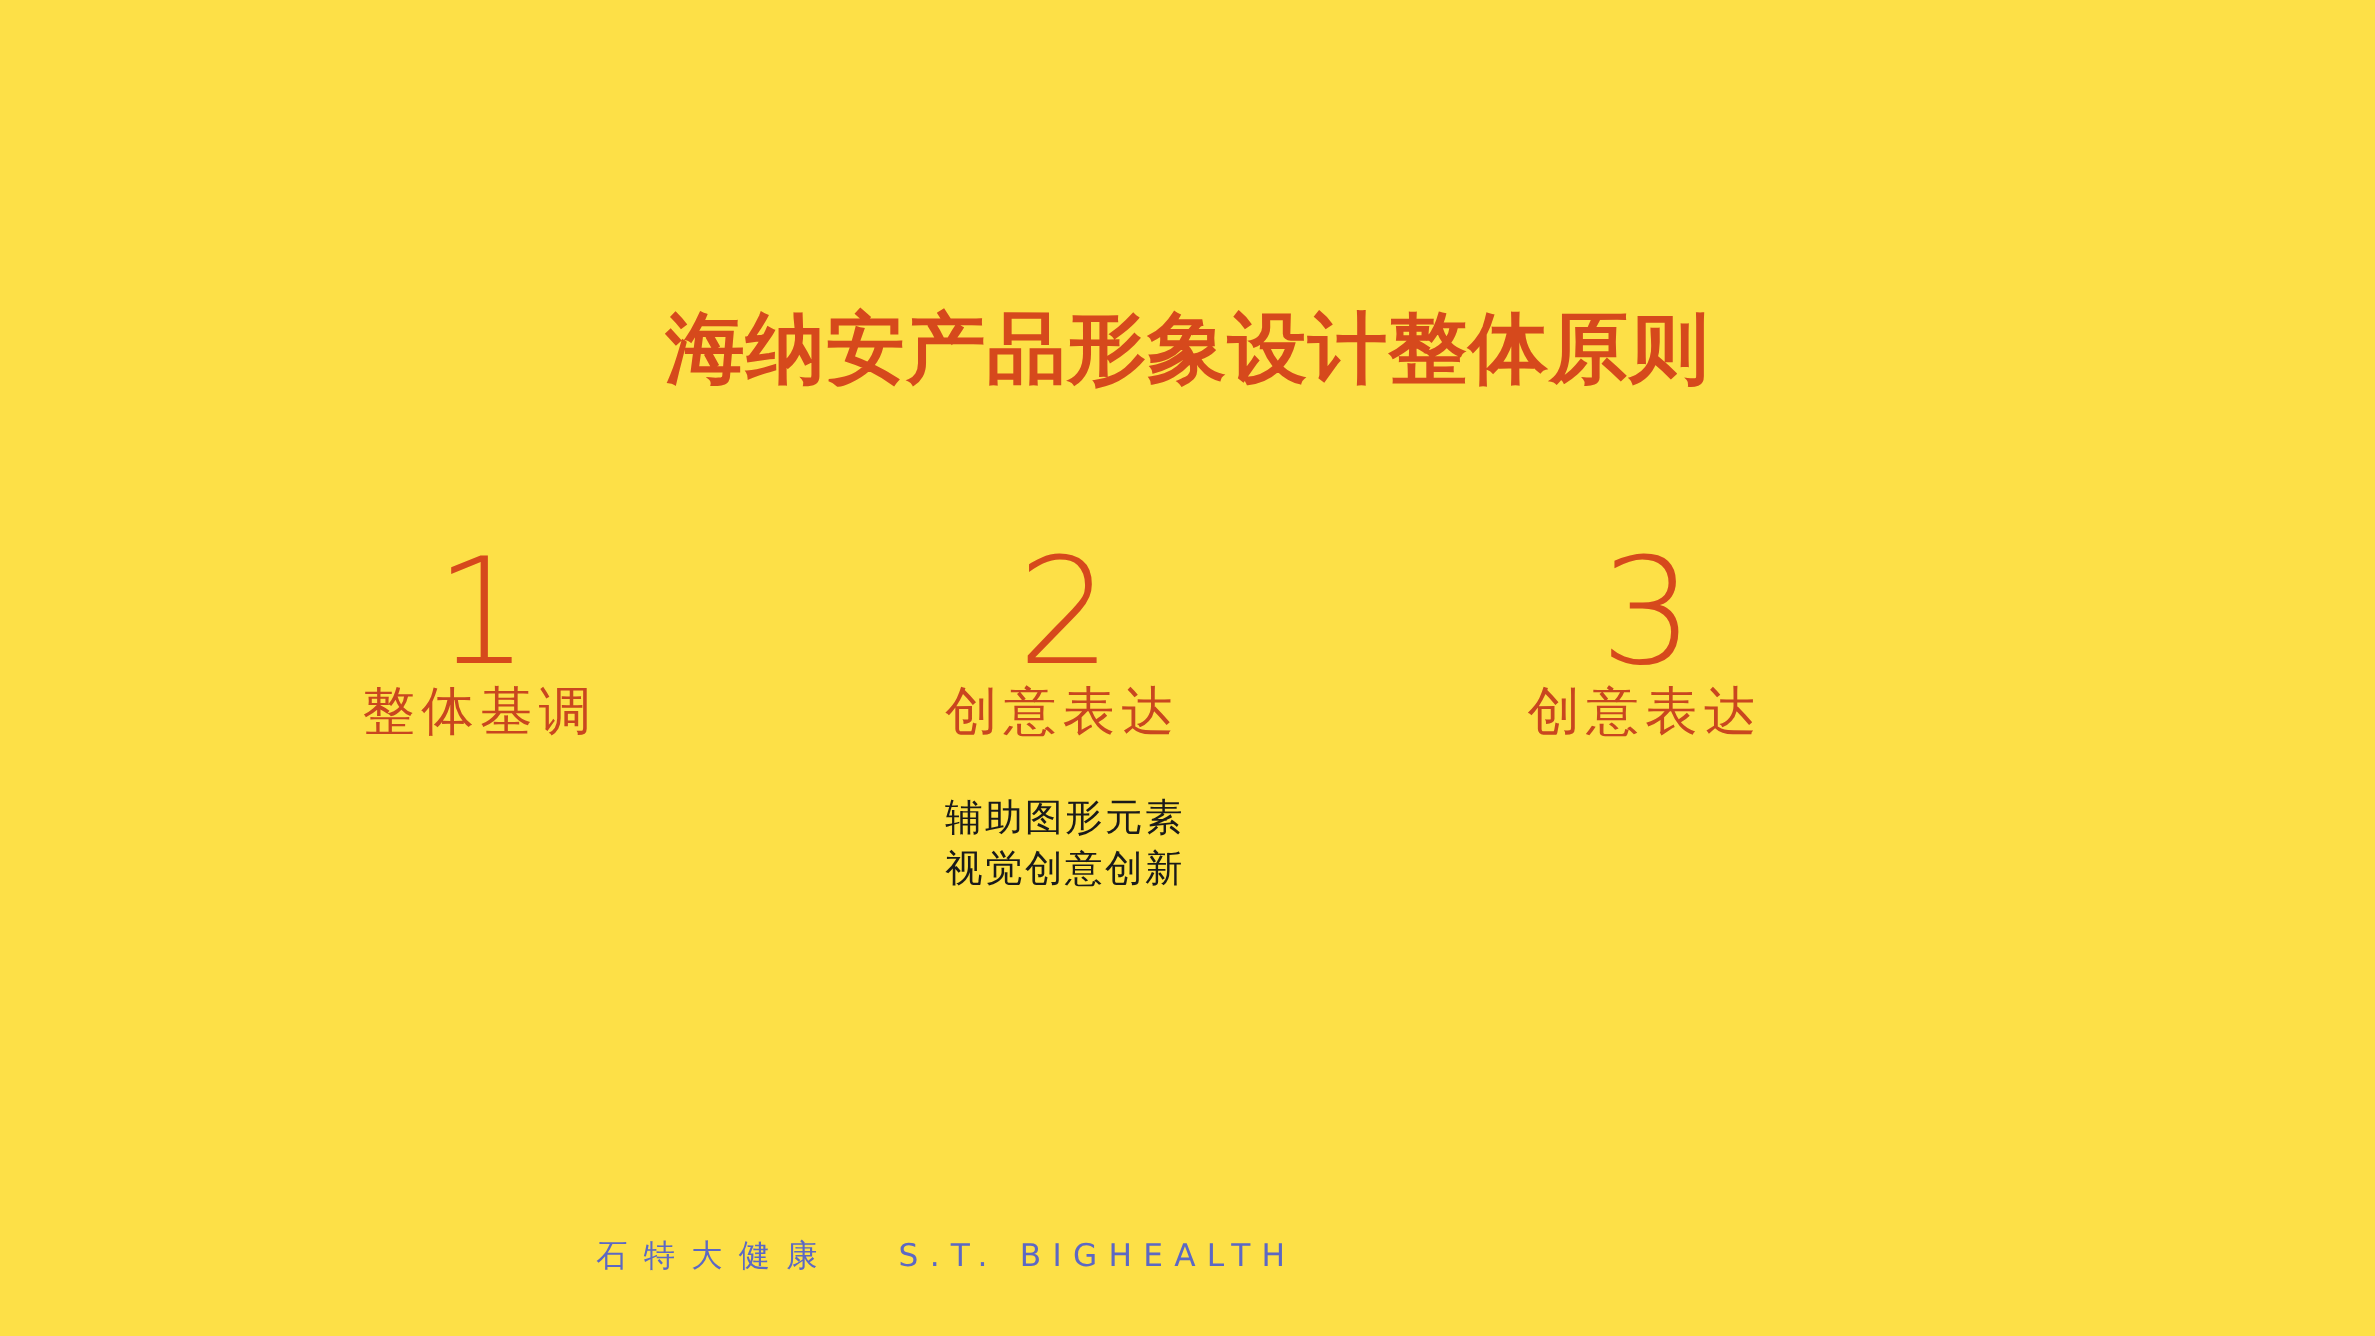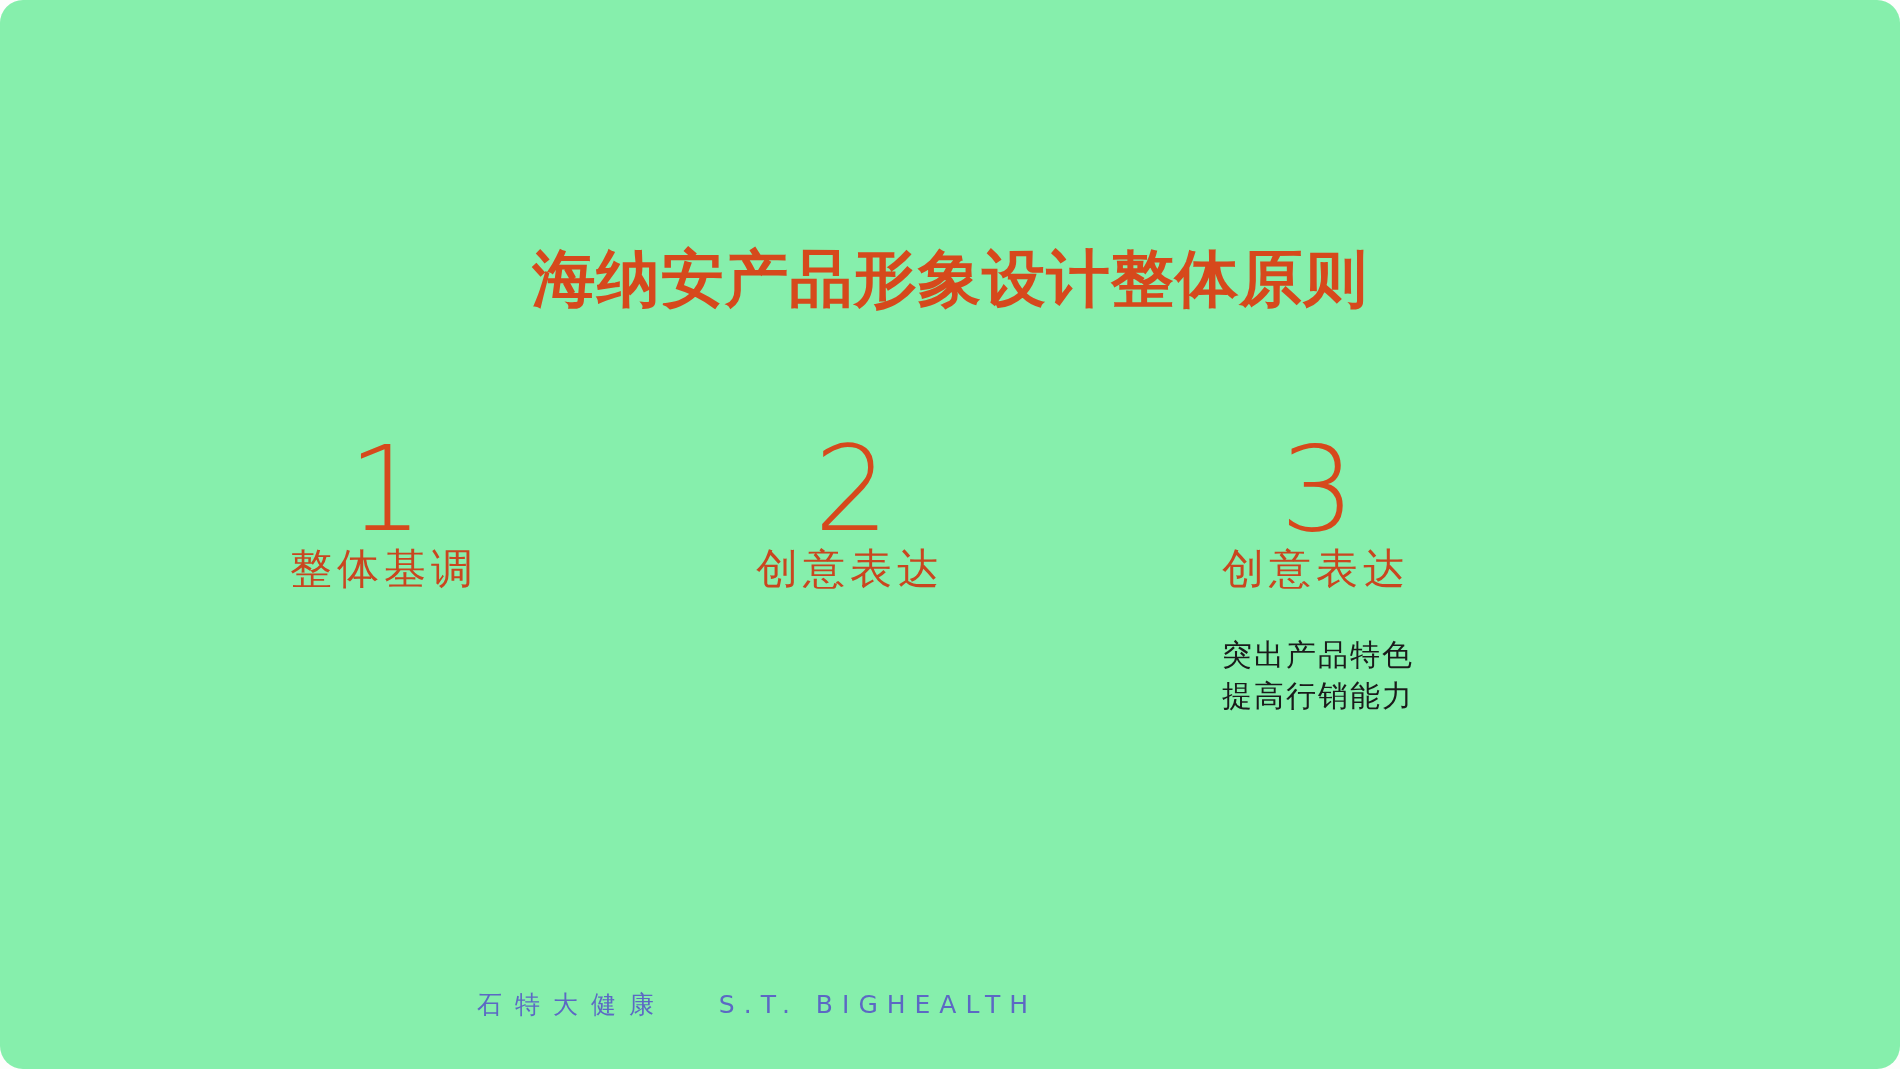--- a/index.html
+++ b/index.html
@@ -11,22 +11,21 @@
     width: 1900px;
     height: 1069px;
     background: #fdfdfc;
     font-family: "Liberation Sans", sans-serif;
     overflow: hidden;
     position: relative;
   }
   #slide {
     position: absolute;
     inset: 0;
-    background: #86efac;
-    border-radius: 23px;
+    background: #fde047;
   }
 
   
   #slide-title {
     position: absolute;
     top: 248px;
     left: 0;
     width: 1900px;
     text-align: center;
     color: #d6491c;
@@ -123,29 +122,29 @@
   <div id="columns">
 
     <div class="column">
       <div class="col-number">1</div>
       <div class="col-heading">整体基调</div>
     </div>
 
     <div class="column">
       <div class="col-number">2</div>
       <div class="col-heading">创意表达</div>
+      <div class="col-body">
+        <span class="col-body-line">辅助图形元素</span>
+        <span class="col-body-line">视觉创意创新</span>
+      </div>
     </div>
 
     <div class="column">
       <div class="col-number">3</div>
       <div class="col-heading">创意表达</div>
-      <div class="col-body">
-        <span class="col-body-line">突出产品特色</span>
-        <span class="col-body-line">提高行销能力</span>
-      </div>
     </div>
 
   </div>
 
   <div id="footer">
     <span id="footer-cn">石特大健康</span>
     <span id="footer-gap"></span>
     <span id="footer-en">S.T. BIGHEALTH</span>
   </div>
 

